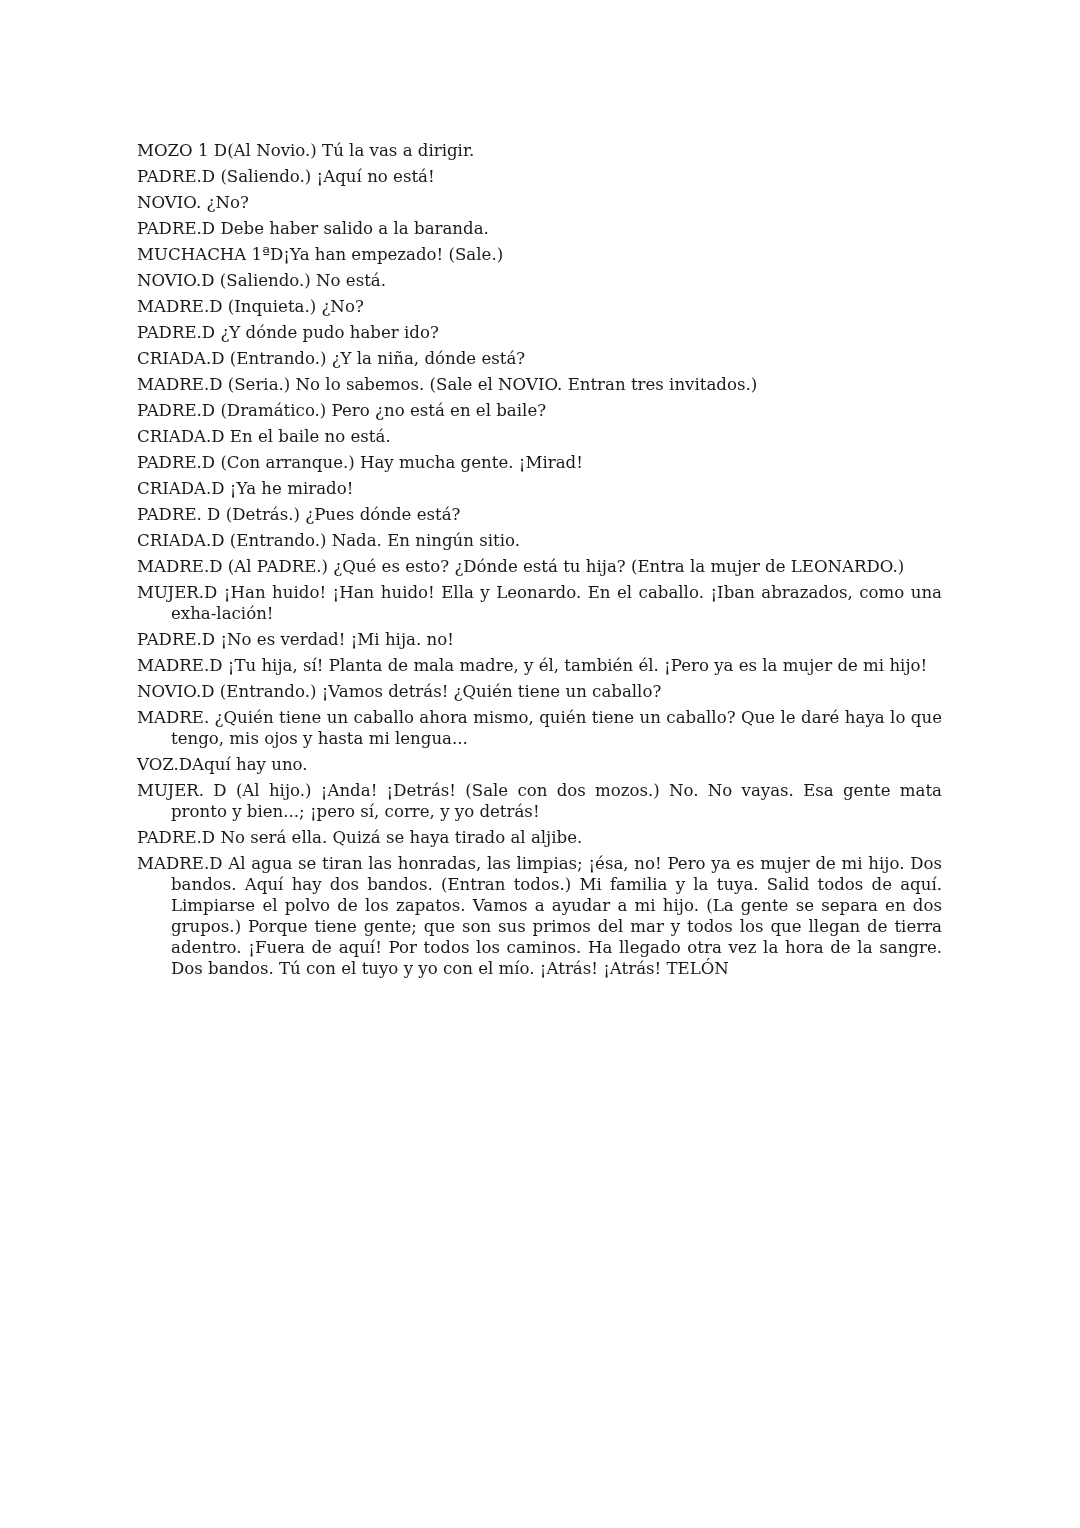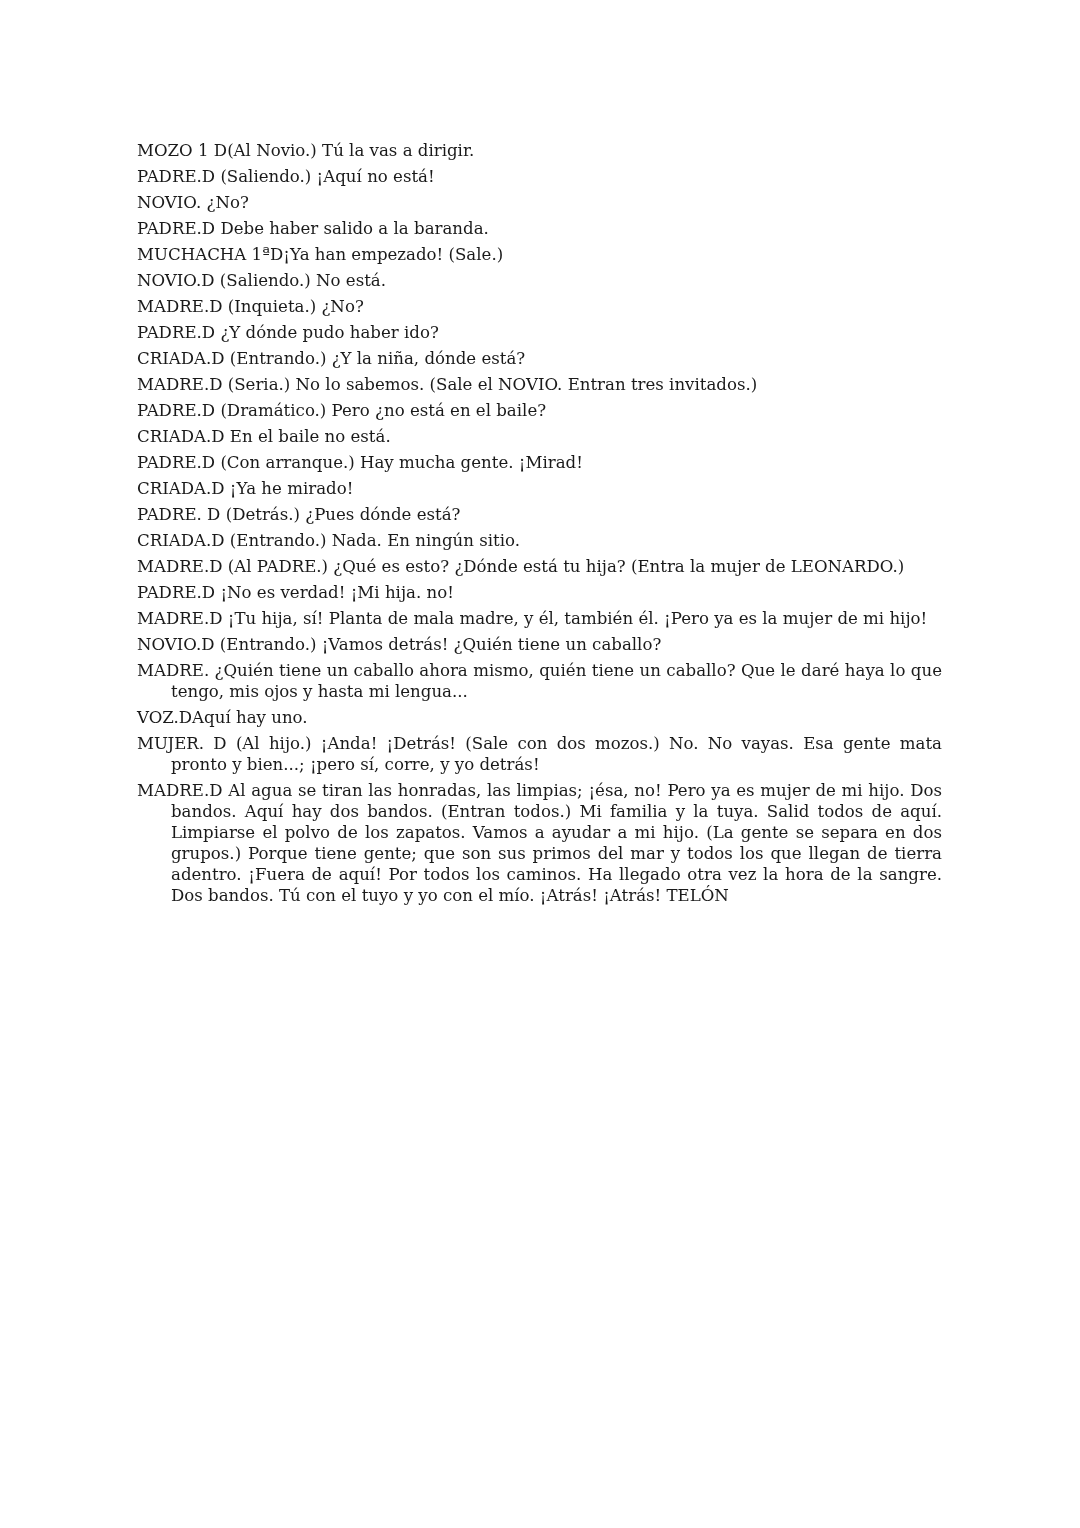--- a/index.html
+++ b/index.html
@@ -45,20 +45,22 @@
   <p class="para">PADRE.D ¿Y dónde pudo haber ido?</p>
   <p class="para">CRIADA.D (Entrando.) ¿Y la niña, dónde está?</p>
   <p class="para">MADRE.D (Seria.) No lo sabemos. (Sale el NOVIO. Entran tres invitados.)</p>
   <p class="para">PADRE.D (Dramático.) Pero ¿no está en el baile?</p>
   <p class="para">CRIADA.D En el baile no está.</p>
   <p class="para">PADRE.D (Con arranque.) Hay mucha gente. ¡Mirad!</p>
   <p class="para">CRIADA.D ¡Ya he mirado!</p>
   <p class="para">PADRE. D (Detrás.) ¿Pues dónde está?</p>
   <p class="para">CRIADA.D (Entrando.) Nada. En ningún sitio.</p>
   <p class="para">MADRE.D (Al PADRE.) ¿Qué es esto? ¿Dónde está tu hija? (Entra la mujer de LEONARDO.)</p>
+  <p class="para">MUJER.D ¡Han huido! ¡Han huido! Ella y Leonardo. En el caballo. ¡Iban abrazados, como una exha-lación!</p>
   <p class="para">PADRE.D ¡No es verdad! ¡Mi hija. no!</p>
   <p class="para">MADRE.D ¡Tu hija, sí! Planta de mala madre, y él, también él. ¡Pero ya es la mujer de mi hijo!</p>
   <p class="para">NOVIO.D (Entrando.) ¡Vamos detrás! ¿Quién tiene un caballo?</p>
   <p class="para">MADRE. ¿Quién tiene un caballo ahora mismo, quién tiene un caballo? Que le daré haya lo que tengo, mis ojos y hasta mi lengua...</p>
   <p class="para">VOZ.DAquí hay uno.</p>
   <p class="para">MUJER. D (Al hijo.) ¡Anda! ¡Detrás! (Sale con dos mozos.) No. No vayas. Esa gente mata pronto y bien...; ¡pero sí, corre, y yo detrás!</p>
+  <p class="para">PADRE.D No será ella. Quizá se haya tirado al aljibe.</p>
   <p class="para">MADRE.D Al agua se tiran las honradas, las limpias; ¡ésa, no! Pero ya es mujer de mi hijo. Dos bandos. Aquí hay dos bandos. (Entran todos.) Mi familia y la tuya. Salid todos de aquí. Limpiarse el polvo de los zapatos. Vamos a ayudar a mi hijo. (La gente se separa en dos grupos.) Porque tiene gente; que son sus primos del mar y todos los que llegan de tierra adentro. ¡Fuera de aquí! Por todos los caminos. Ha llegado otra vez la hora de la sangre. Dos bandos. Tú con el tuyo y yo con el mío. ¡Atrás! ¡Atrás! TELÓN</p>
 </div>
 
 </body></html>

